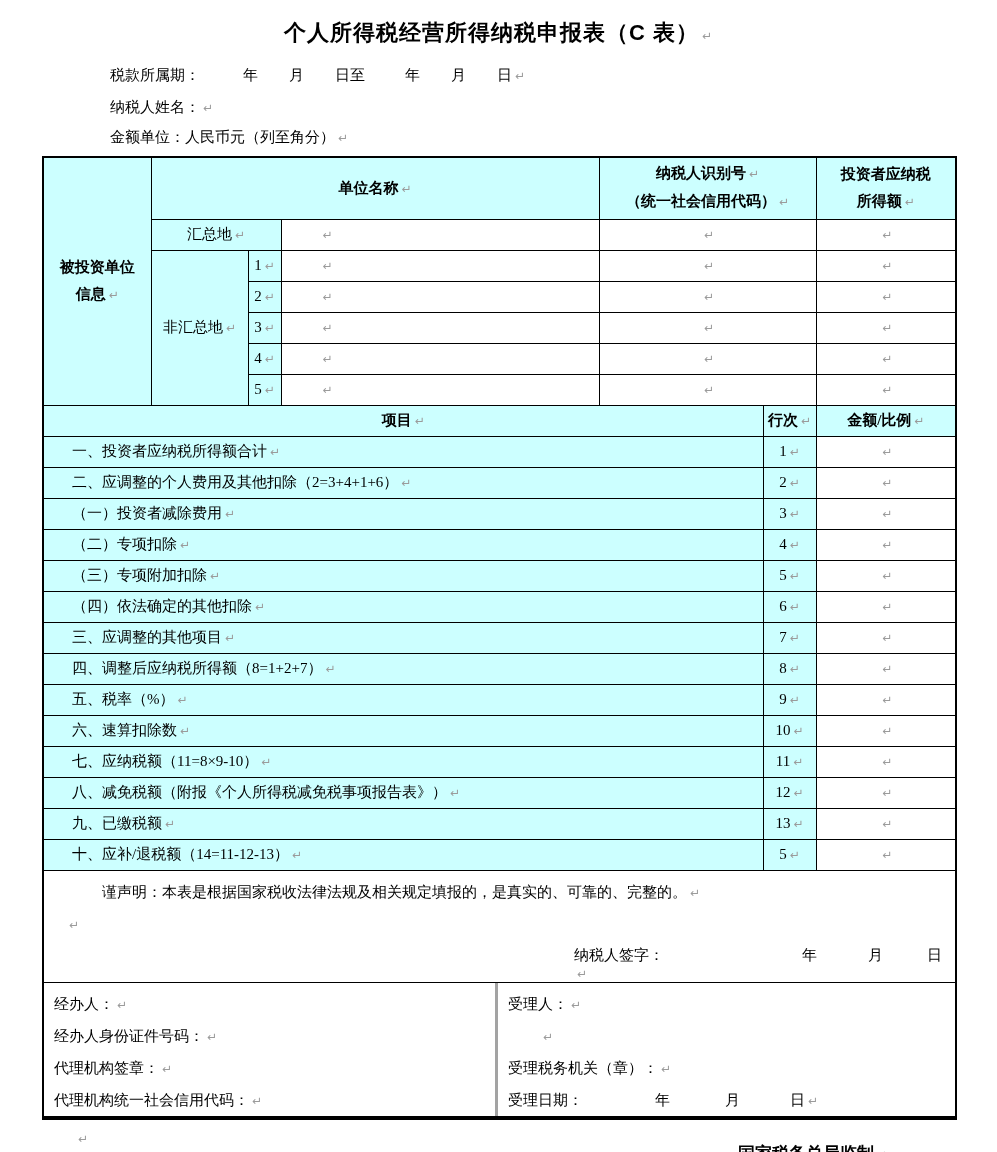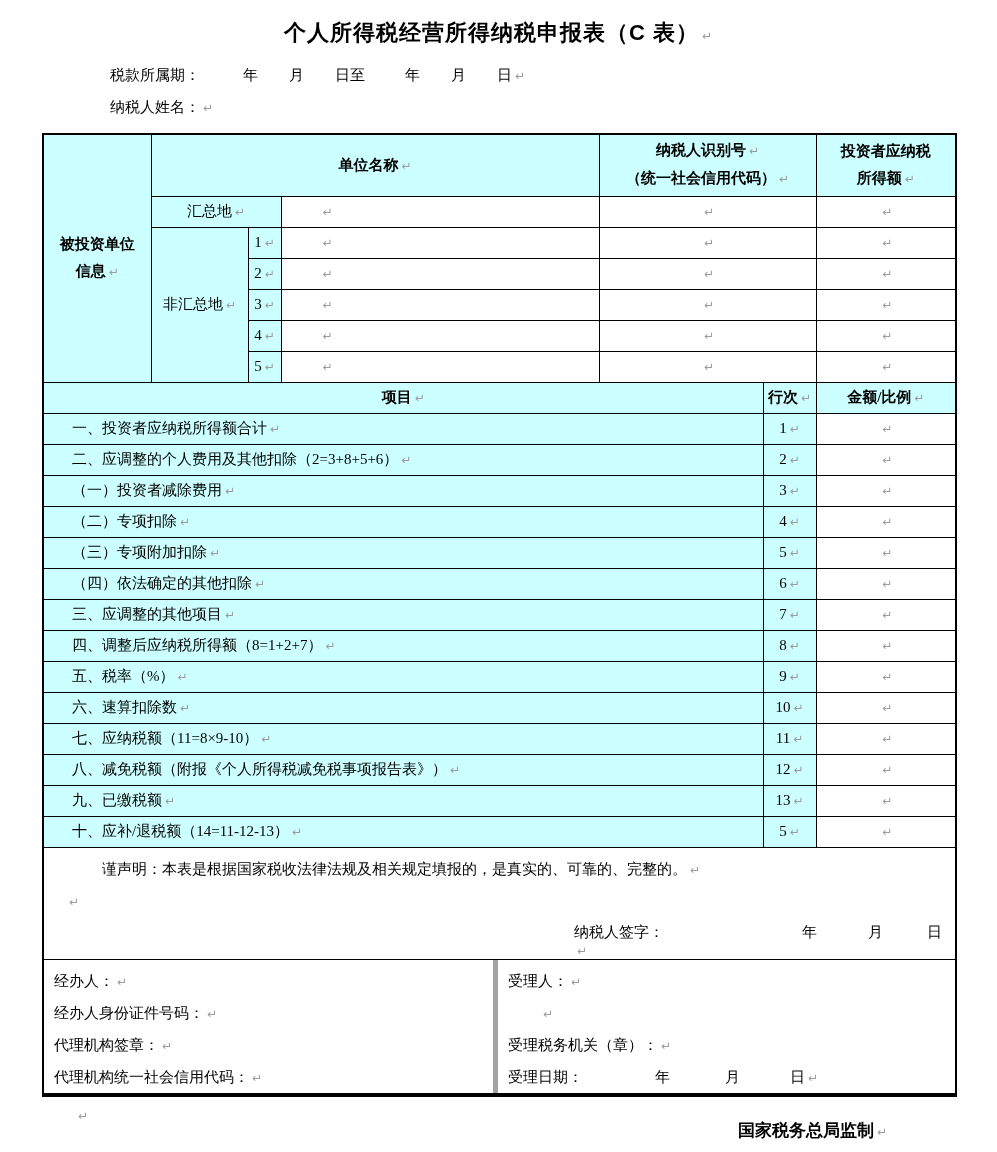--- a/index.html
+++ b/index.html
@@ -53,21 +53,21 @@
   td.decl { height: 95px; vertical-align: top; background: #fff; }
   .decl-line1 { padding: 12px 0 0 58px; }
   .decl-line2 { padding: 14px 0 0 22px; }
   .decl-line3 { padding: 13px 0 0 530px; }
   .sign-gap-y { margin-left: 138px; }
   .sign-gap-m { margin-left: 51px; }
   .sign-gap-d { margin-left: 44px; }
   
   td.agents-wrap { padding: 0; height: 130px; vertical-align: top; }
   .agents { display: flex; height: 100%; }
-  .agents-left { width: 454px; border-right: 5px solid #a3a3a3; padding: 5px 0 0 10px; }
+  .agents-left { width: 454px; border-right: 3px solid #a3a3a3; padding: 5px 0 0 10px; }
   .agents-right { flex: 1; padding: 5px 0 0 10px; }
   .agent-line { line-height: 32px; height: 32px; }
   .indent { margin-left: 32px; }
   .acc-gap-y { margin-left: 72px; }
   .acc-gap-m { margin-left: 55px; }
   .acc-gap-d { margin-left: 50px; }
   
   .foot {
     display: flex; justify-content: space-between; align-items: flex-start;
     padding: 12px 110px 0 75px;
@@ -82,20 +82,21 @@
 
 <div class="title"><span>个人所得税经营所得纳税申报表（C 表）</span><span class="pilcrow">↵</span></div>
 
 <div class="hline hline1">
   <span>税款所属期：</span><span class="date-gap-a">年</span><span class="date-gap-b">月</span><span class="date-gap-b">日至</span><span class="date-gap-c">年</span><span class="date-gap-b">月</span><span class="date-gap-b">日</span><span class="pilcrow">↵</span>
 </div>
 <div class="hline hline2">
   <span>纳税人姓名：</span><span class="pilcrow">↵</span>
 </div>
 <div class="hline hline3">
+  <span><span>金额单位：人民币元（列至角分）</span><span class="pilcrow">↵</span></span>
 </div>
 
 <table class="form">
   <colgroup>
     <col style="width:108px">
       <col style="width:97px">
       <col style="width:33px">
     <col style="width:318px">
       <col style="width:164px">
       <col style="width:53px">
@@ -163,21 +164,21 @@
     <td class="cyan center bold"><span>行次</span><span class="pilcrow">↵</span></td>
     <td class="cyan center bold"><span>金额/比例</span><span class="pilcrow">↵</span></td>
   </tr>
 
   <tr class="r31">
     <td class="cyan item-cell" colspan="5"><span>一、投资者应纳税所得额合计</span><span class="pilcrow">↵</span></td>
     <td class="cyan center"><span>1</span><span class="pilcrow">↵</span></td>
     <td class="center"><span class="pilcrow">↵</span></td>
   </tr>
   <tr class="r31">
-    <td class="cyan item-cell" colspan="5"><span>二、应调整的个人费用及其他扣除（2=3+8+5+6）</span><span class="pilcrow">↵</span></td>
+    <td class="cyan item-cell" colspan="5"><span>二、应调整的个人费用及其他扣除（2=3+4+1+6）</span><span class="pilcrow">↵</span></td>
     <td class="cyan center"><span>2</span><span class="pilcrow">↵</span></td>
     <td class="center"><span class="pilcrow">↵</span></td>
   </tr>
   <tr class="r31">
     <td class="cyan item-cell" colspan="5"><span>（一）投资者减除费用</span><span class="pilcrow">↵</span></td>
     <td class="cyan center"><span>3</span><span class="pilcrow">↵</span></td>
     <td class="center"><span class="pilcrow">↵</span></td>
   </tr>
   <tr class="r31">
     <td class="cyan item-cell" colspan="5"><span>（二）专项扣除</span><span class="pilcrow">↵</span></td>

